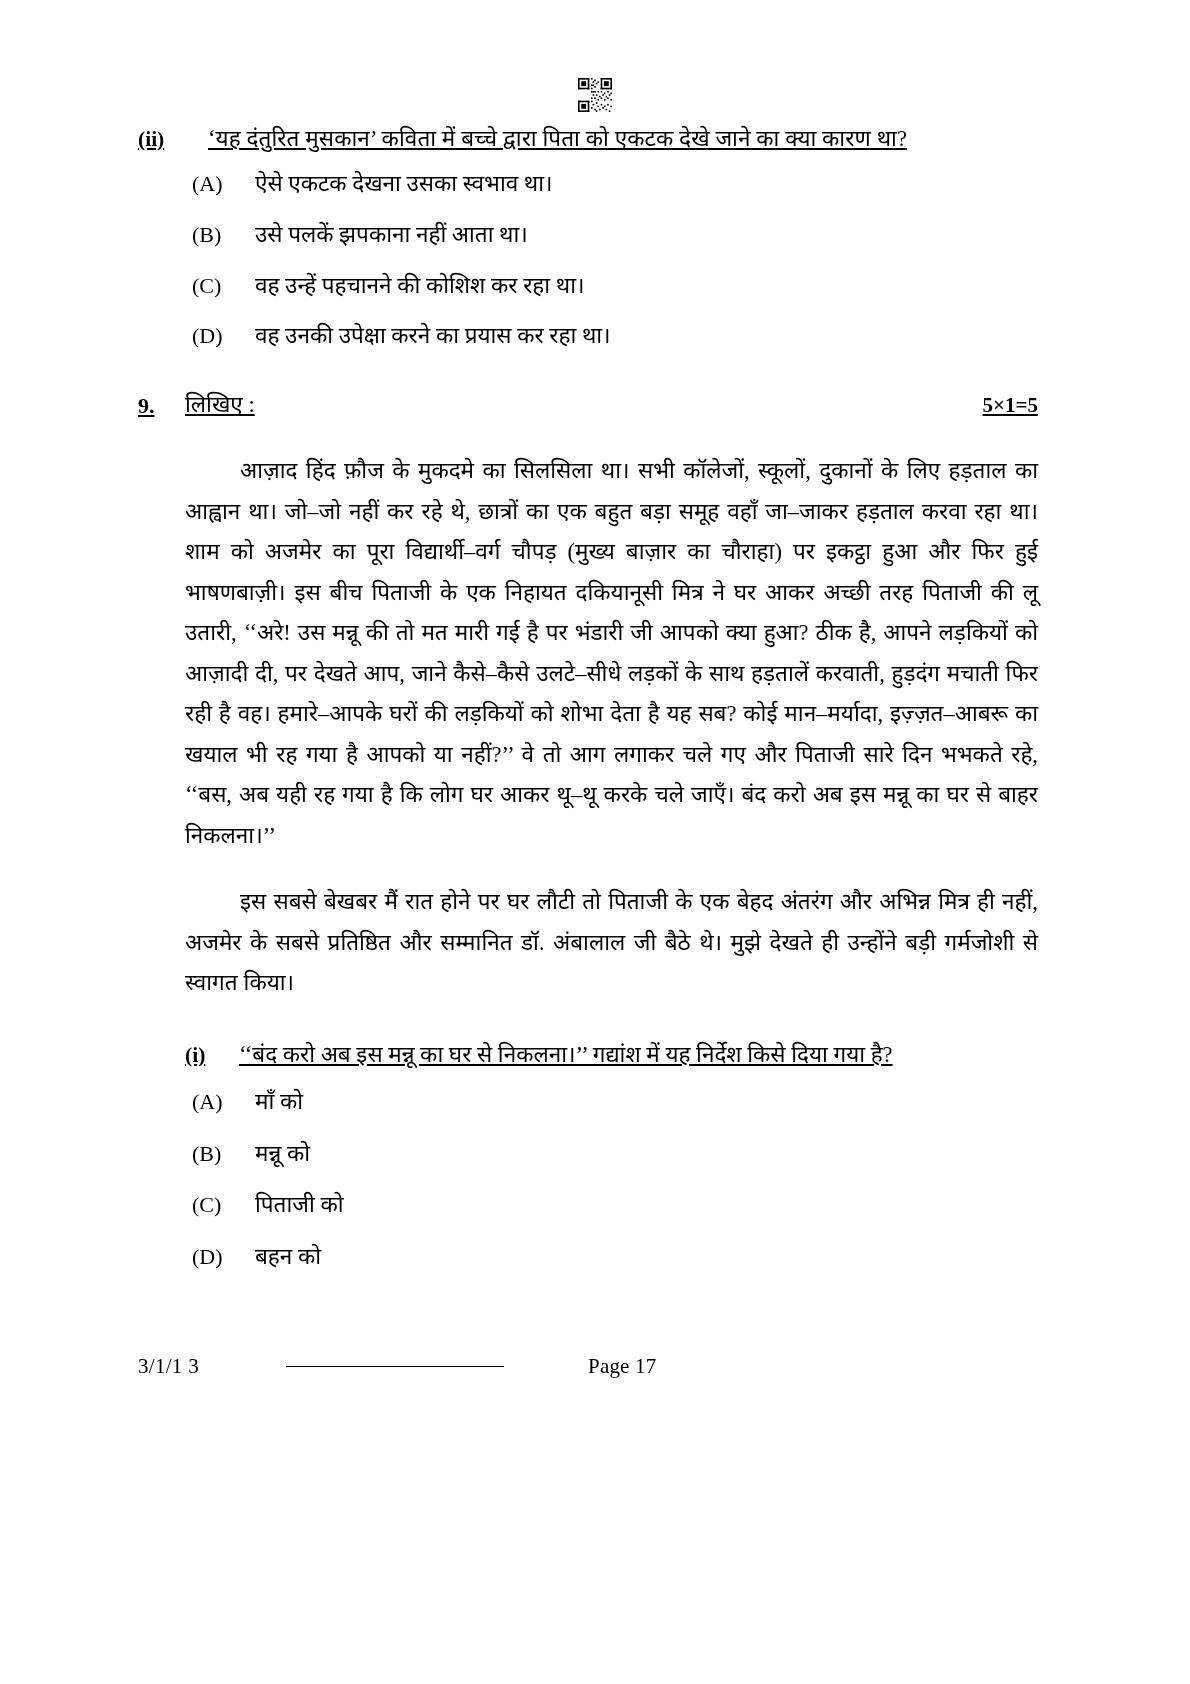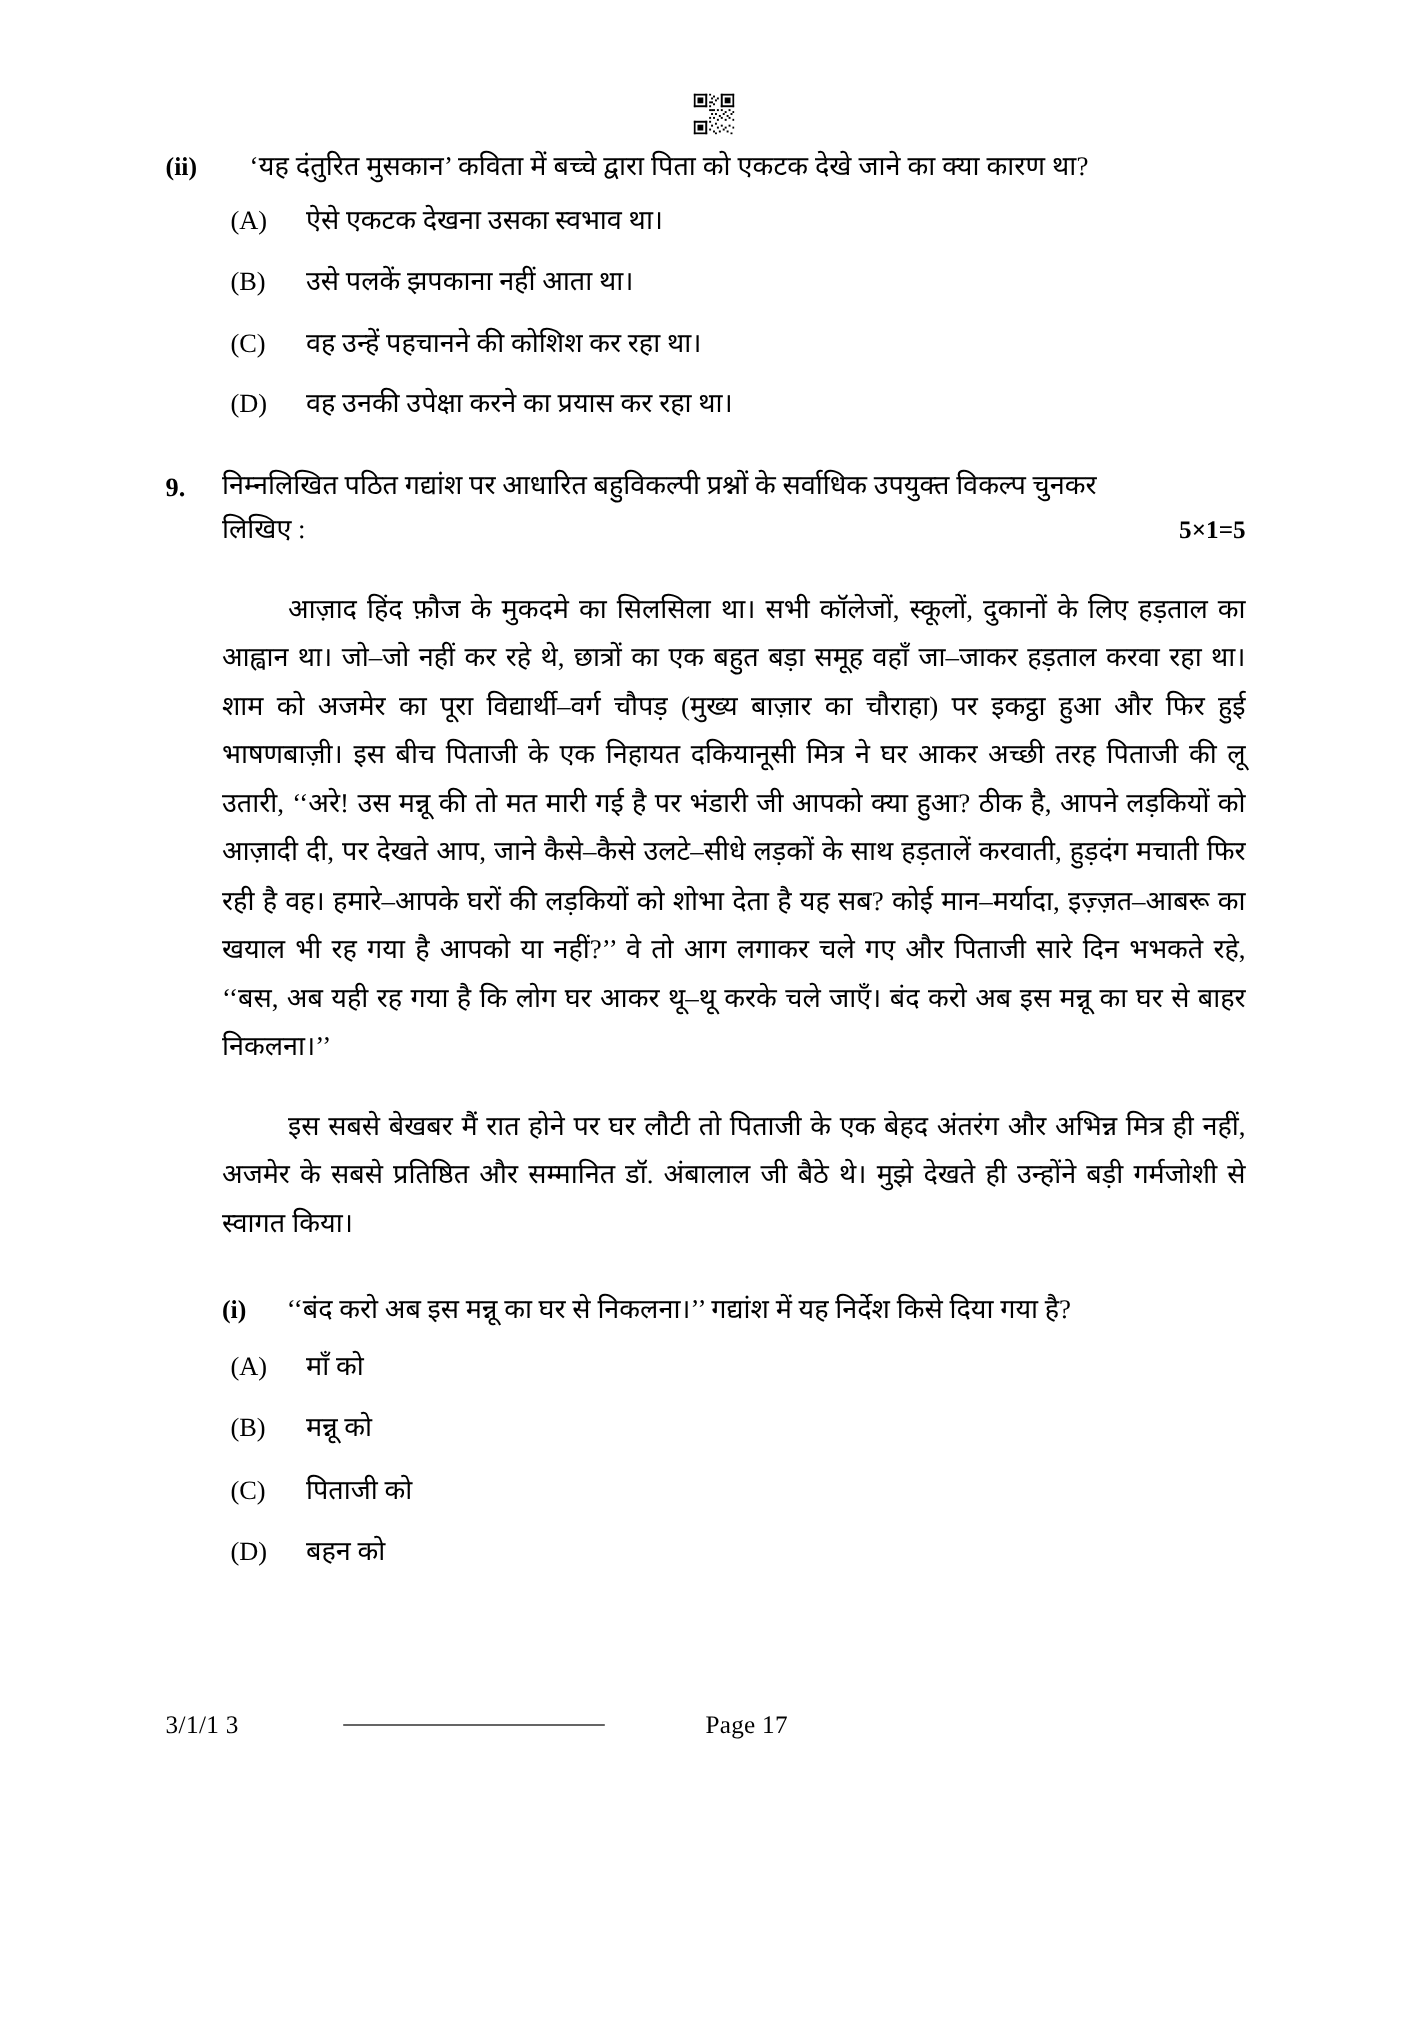--- a/index.html
+++ b/index.html
@@ -38,20 +38,21 @@
     position: absolute;
     left: 138px;
     top: 122px;
     width: 900px;
   }
 
   
   .row {
     display: flex;
     align-items: flex-start;
+    text-decoration: underline;
   }
   .marker {
     flex: 0 0 auto;
     font-weight: bold;
     font-size: 21px;
     line-height: 1.55;
   }
 
   
   .q-sub {
@@ -160,21 +161,21 @@
   .q-i-opts {
     margin-top: 14px;
     margin-left: 54px;
   }
   .q-i-opts .opt { margin-bottom: 19px; }
 
   
   .footer {
     position: absolute;
     left: 138px;
-    top: 1425px;
+    top: 1354px;
     width: 920px;
     display: flex;
     align-items: center;
     font-size: 21px;
   }
   .footer-code {
     width: 118px;
     letter-spacing: .3px;
   }
   .footer-rule {
@@ -283,21 +284,20 @@
       </div>
       <div class="opt">
         <span class="opt-label">(D)</span>
         <span class="opt-text">वह उनकी उपेक्षा करने का प्रयास कर रहा था।</span>
       </div>
     </div>
 
     <div class="row q-main">
       <div class="marker">9.</div>
       <div class="qtext">
-        <div>निम्नलिखित पठित गद्यांश पर आधारित बहुविकल्पी प्रश्नों के सर्वाधिक उपयुक्त विकल्प चुनकर</div>
         <div class="line-with-marks">
           <span>लिखिए :</span>
           <span class="marks" style="position:static;margin-left:48px;">5×1=5</span>
         </div>
       </div>
     </div>
 
     <div class="passage">
       <p>आज़ाद हिंद फ़ौज के मुकदमे का सिलसिला था। सभी कॉलेजों, स्कूलों, दुकानों के लिए हड़ताल का आह्वान था। जो–जो नहीं कर रहे थे, छात्रों का एक बहुत बड़ा समूह वहाँ जा–जाकर हड़ताल करवा रहा था। शाम को अजमेर का पूरा विद्यार्थी–वर्ग चौपड़ (मुख्य बाज़ार का चौराहा) पर इकट्ठा हुआ और फिर हुई भाषणबाज़ी। इस बीच पिताजी के एक निहायत दकियानूसी मित्र ने घर आकर अच्छी तरह पिताजी की लू उतारी, ‘‘अरे! उस मन्नू की तो मत मारी गई है पर भंडारी जी आपको क्या हुआ? ठीक है, आपने लड़कियों को आज़ादी दी, पर देखते आप, जाने कैसे–कैसे उलटे–सीधे लड़कों के साथ हड़तालें करवाती, हुड़दंग मचाती फिर रही है वह। हमारे–आपके घरों की लड़कियों को शोभा देता है यह सब? कोई मान–मर्यादा, इज़्ज़त–आबरू का खयाल भी रह गया है आपको या नहीं?’’ वे तो आग लगाकर चले गए और पिताजी सारे दिन भभकते रहे, ‘‘बस, अब यही रह गया है कि लोग घर आकर थू–थू करके चले जाएँ। बंद करो अब इस मन्नू का घर से बाहर निकलना।’’</p>
       <p>इस सबसे बेखबर मैं रात होने पर घर लौटी तो पिताजी के एक बेहद अंतरंग और अभिन्न मित्र ही नहीं, अजमेर के सबसे प्रतिष्ठित और सम्मानित डॉ. अंबालाल जी बैठे थे। मुझे देखते ही उन्होंने बड़ी गर्मजोशी से स्वागत किया।</p>

